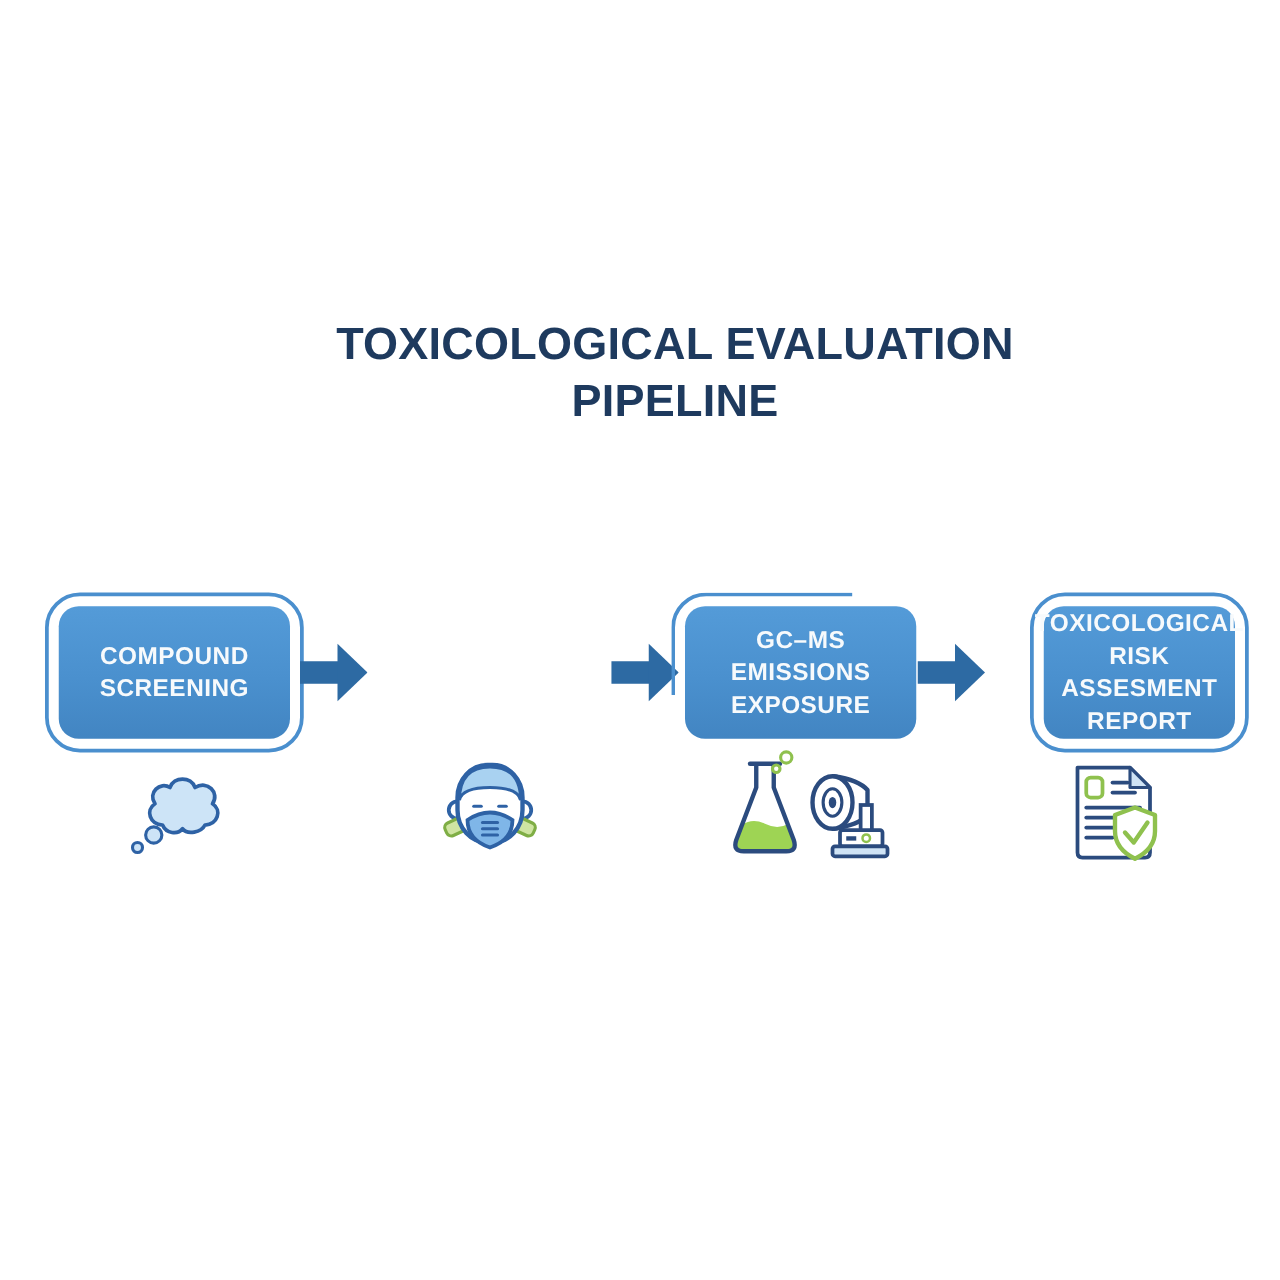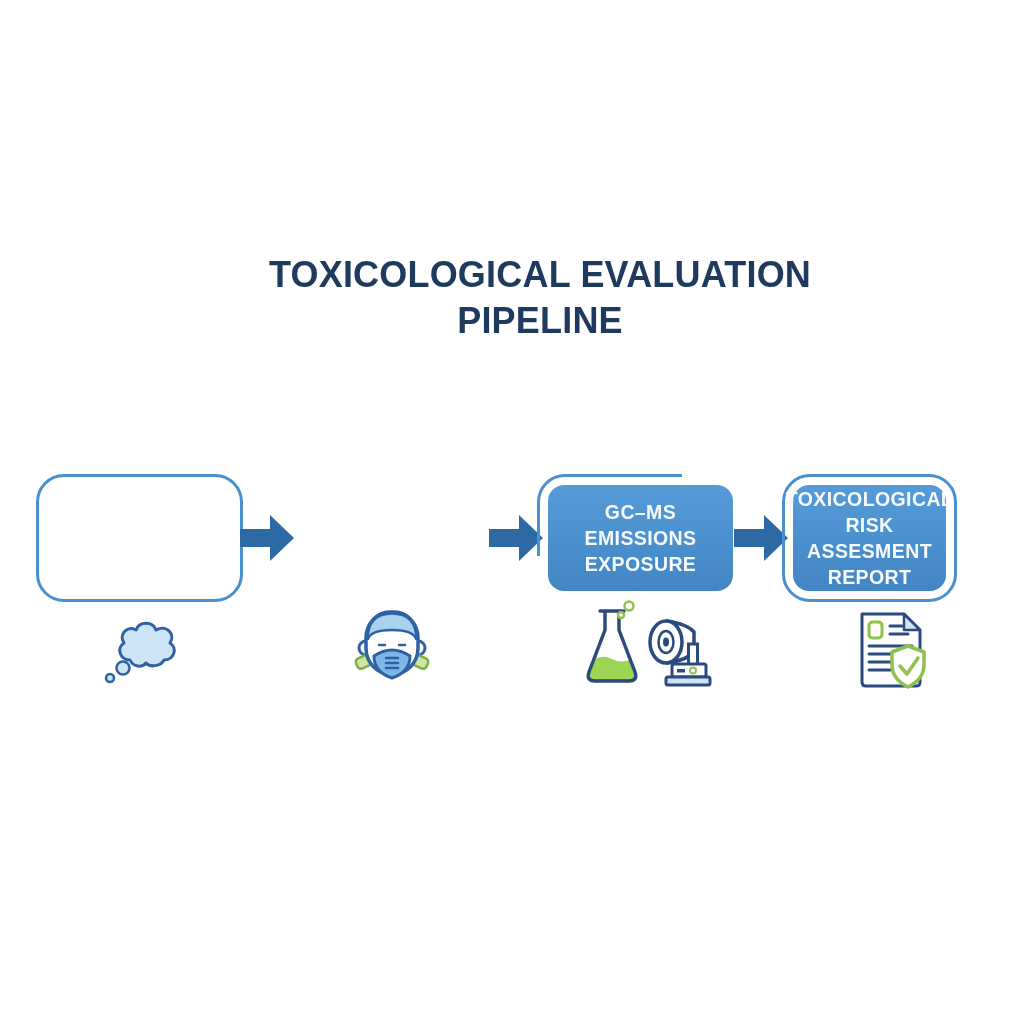--- a/index.html
+++ b/index.html
@@ -51,20 +51,24 @@
 
 <div class="stage">
 
   <div class="title">
     <div>TOXICOLOGICAL EVALUATION</div>
     <div>PIPELINE</div>
   </div>
 
   <div class="step" style="left:36px">
     <div class="ring"></div>
+    <div class="fill">
+      <div class="label">COMPOUND
+SCREENING</div>
+    </div>
   </div>
 
   <div class="arrow" style="left:240px">
     <svg width="54" height="48" viewBox="0 0 54 48">
       <rect x="0" y="15" width="32" height="18" fill="var(--arrow,#2d6aa3)"></rect>
       <polygon points="30,1 54,24 30,47" fill="var(--arrow,#2d6aa3)"></polygon>
     </svg>
   </div>
 
 
@@ -84,21 +88,21 @@
     </div>
   </div>
 
   <div class="arrow" style="left:734px">
     <svg width="54" height="48" viewBox="0 0 54 48">
       <rect x="0" y="15" width="32" height="18" fill="var(--arrow,#2d6aa3)"></rect>
       <polygon points="30,1 54,24 30,47" fill="var(--arrow,#2d6aa3)"></polygon>
     </svg>
   </div>
 
-  <div class="step" style="left:782px;width:175px">
+  <div class="step" style="left:824px;width:175px">
     <div class="ring"></div>
     <div class="fill">
       <div class="label">TOXICOLOGICAL
 RISK ASSESMENT
 REPORT</div>
     </div>
   </div>
 
   <div class="icon" style="left:98px;top:608px">
     <svg width="84" height="84" viewBox="0 0 84 84">

